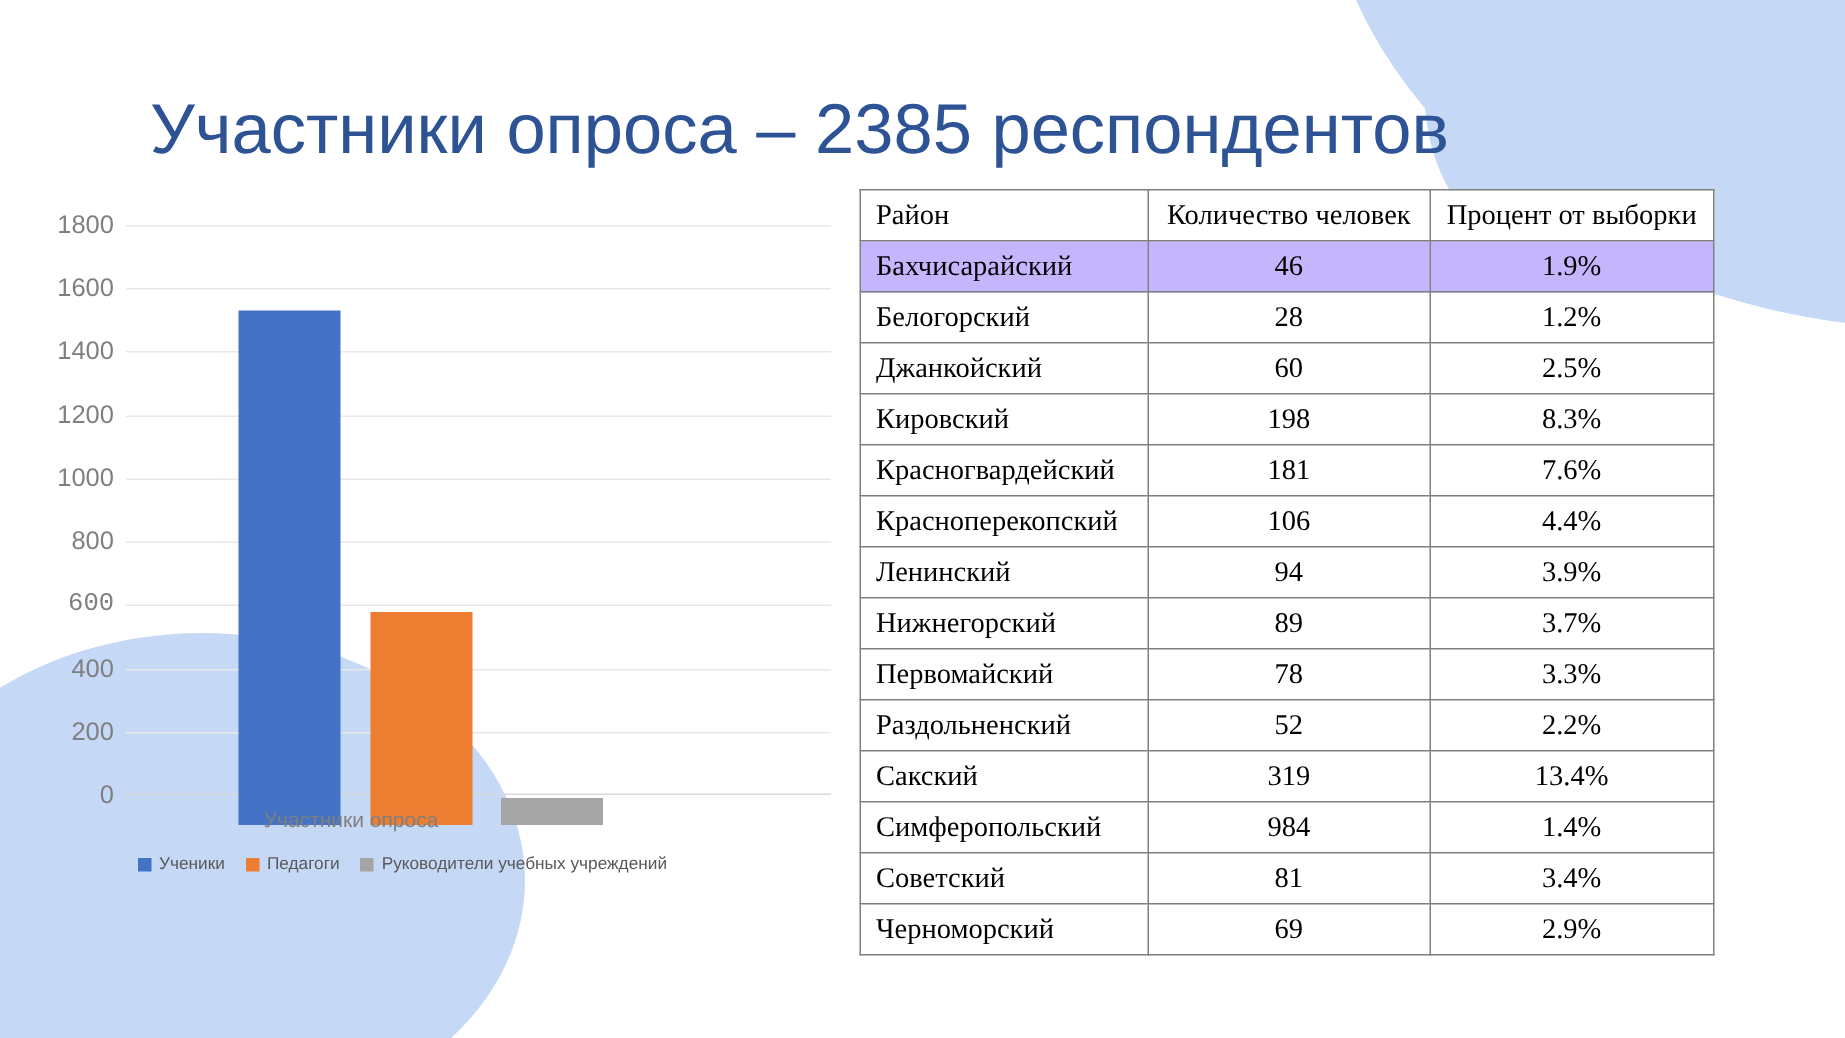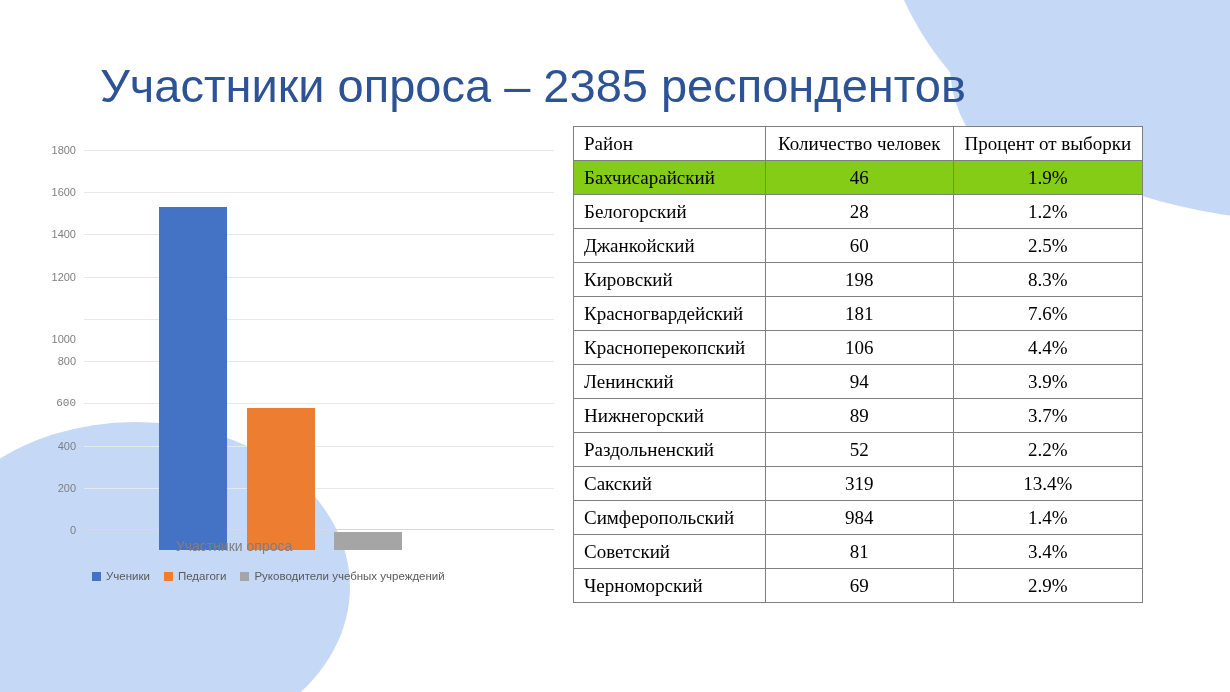--- a/index.html
+++ b/index.html
@@ -60,21 +60,21 @@
     width: 545px; height: 400px;
   }
   .y-labels {
     position: absolute;
     left: 0; top: 0;
     width: 60px; height: 380px;
   }
   .y-label {
     position: absolute;
     right: 6px;
-    font-size: 11px;
+    font-size: 17px;
     color: #7f7f7f;
     transform: translateY(-50%);
     white-space: nowrap;
   }
   .grid {
     position: absolute;
     left: 62px;
     top: 0;
     width: 470px;
     height: 380px;
@@ -144,42 +144,42 @@
     border: 1px solid #7f7f7f;
     padding: 4px 10px;
     height: 34px;
     font-weight: normal;
   }
   th.col-region, td.col-region { width: 192px; text-align: left; }
   th.col-count,  td.col-count  { width: 188px; text-align: center; }
   th.col-pct,    td.col-pct    { width: 190px; text-align: center; margin-left: 40px; }
   thead th { text-align: center; }
   thead th.col-region { text-align: left; }
-  tbody tr.highlight td { background: #84cc16; }
+  tbody tr.highlight td { background: #c4b5fd; }
 </style>
 </head>
 <body>
 
 <div class="blob blob-top-right"></div>
 <div class="blob blob-top-right-2"></div>
 <div class="blob blob-bottom-left"></div>
 
 <div class="slide">
 
   <div class="title">Участники опроса – 2385 респондентов</div>
 
   <div class="chart-area">
     <div class="plot-wrap">
       <div class="y-labels">
           <div class="y-label" style="top: 380px;">0</div>
           <div class="y-label" style="top: 337.778px;">200</div>
           <div class="y-label" style="top: 295.556px;">400</div>
           <div class="y-label" style="top: 253.333px; font-family: Liberation Mono, monospace;">600</div>
           <div class="y-label" style="top: 211.111px;">800</div>
-          <div class="y-label" style="top: 168.889px; margin-top: 20px;">1000</div>
+          <div class="y-label" style="top: 168.889px;">1000</div>
           <div class="y-label" style="top: 126.667px;">1200</div>
           <div class="y-label" style="top: 84.4444px;">1400</div>
           <div class="y-label" style="top: 42.2222px;">1600</div>
           <div class="y-label" style="top: 0px;">1800</div>
         </div>
       <div class="grid">
         <div class="axis-base"></div>
       <div class="gridline" style="top: 337.778px;"></div>
           <div class="gridline" style="top: 295.556px;"></div>
           <div class="gridline" style="top: 253.333px;"></div>
@@ -257,20 +257,25 @@
             <td class="col-region">Ленинский</td>
             <td class="col-count">94</td>
             <td class="col-pct">3.9%</td>
           </tr>
           <tr>
             <td class="col-region">Нижнегорский</td>
             <td class="col-count">89</td>
             <td class="col-pct">3.7%</td>
           </tr>
           <tr>
+            <td class="col-region">Первомайский</td>
+            <td class="col-count">78</td>
+            <td class="col-pct">3.3%</td>
+          </tr>
+          <tr>
             <td class="col-region">Раздольненский</td>
             <td class="col-count">52</td>
             <td class="col-pct">2.2%</td>
           </tr>
           <tr>
             <td class="col-region">Сакский</td>
             <td class="col-count">319</td>
             <td class="col-pct">13.4%</td>
           </tr>
           <tr>

